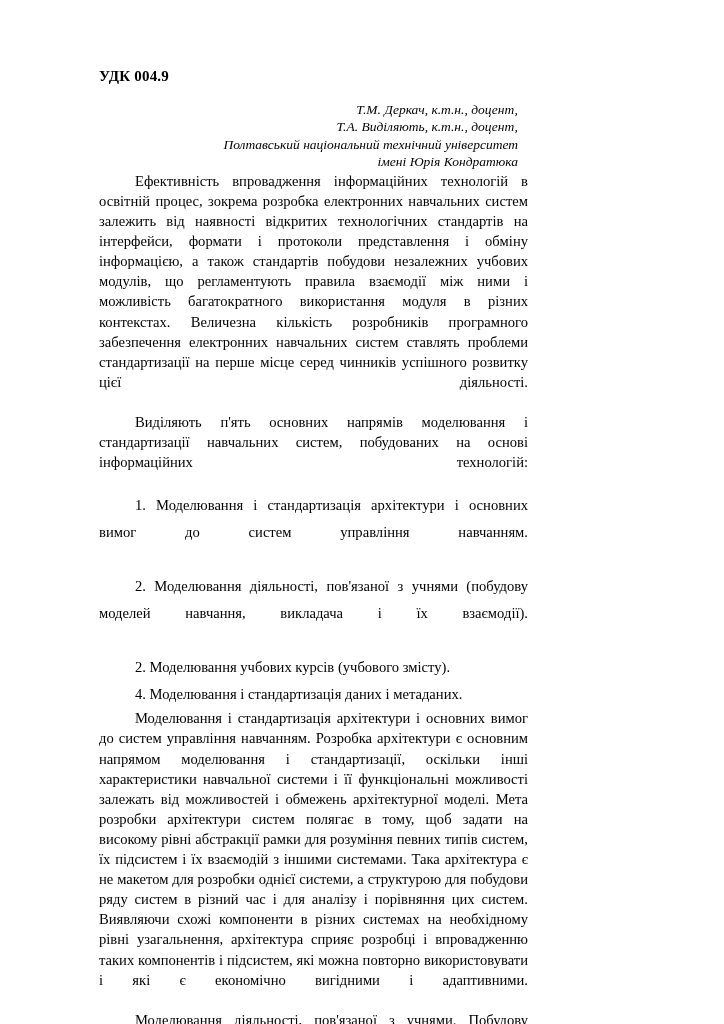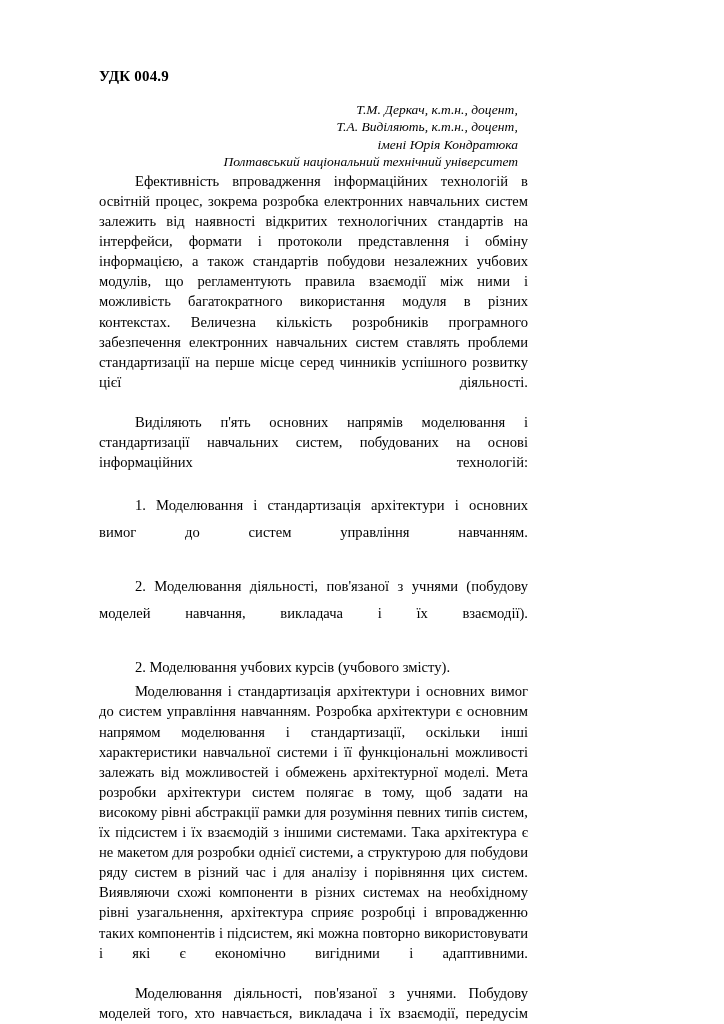--- a/index.html
+++ b/index.html
@@ -85,30 +85,31 @@
 </head>
 <body>
 
 <div class="page">
 
   <div class="udk">УДК 004.9</div>
 
   <div class="authors">
     <span class="ln">Т.М. Деркач, к.т.н., доцент,</span>
     <span class="ln">Т.А. Виділяють, к.т.н., доцент,</span>
+    <span class="ln">Полтавський національний технічний університет</span>
     <span class="ln">імені Юрія Кондратюка</span>
-    <span class="ln">Полтавський національний технічний університет</span>
   </div>
 
 
   <p class="body">Ефективність впровадження інформаційних технологій в освітній процес, зокрема розробка електронних навчальних систем залежить від наявності відкритих технологічних стандартів на інтерфейси, формати і протоколи представлення і обміну інформацією, а також стандартів побудови незалежних учбових модулів, що регламентують правила взаємодії між ними і можливість багатократного використання модуля в різних контекстах. Величезна кількість розробників програмного забезпечення електронних навчальних систем ставлять проблеми стандартизації на перше місце серед чинників успішного розвитку цієї діяльності.</p>
 
   <p class="body">Виділяють п'ять основних напрямів моделювання і стандартизації навчальних систем, побудованих на основі інформаційних технологій:</p>
 
   <p class="list-item">1. Моделювання і стандартизація архітектури і основних вимог до систем управління навчанням.</p>
   <p class="list-item">2. Моделювання діяльності, пов'язаної з учнями (побудову моделей навчання, викладача і їх взаємодії).</p>
   <p class="list-item nojust nospread">2. Моделювання учбових курсів (учбового змісту).</p>
+  <p class="list-item nojust nospread">4. Моделювання і стандартизація даних і метаданих.</p>
 
   <p class="body">Моделювання і стандартизація архітектури і основних вимог до систем управління навчанням. Розробка архітектури є основним напрямом моделювання і стандартизації, оскільки інші характеристики навчальної системи і її функціональні можливості залежать від можливостей і обмежень архітектурної моделі. Мета розробки архітектури систем полягає в тому, щоб задати на високому рівні абстракції рамки для розуміння певних типів систем, їх підсистем і їх взаємодій з іншими системами. Така архітектура є не макетом для розробки однієї системи, а структурою для побудови ряду систем в різний час і для аналізу і порівняння цих систем. Виявляючи схожі компоненти в різних системах на необхідному рівні узагальнення, архітектура сприяє розробці і впровадженню таких компонентів і підсистем, які можна повторно використовувати і які є економічно вигідними і адаптивними.</p>
 
   <p class="body">Моделювання діяльності, пов'язаної з учнями. Побудову моделей того, хто навчається, викладача і їх взаємодії, передусім відносять до потреби у зберіганні інформації про того, хто навчається упродовж усього періоду навчання (чи усьому життю) для забезпечення можливості адаптації учбових матеріалів до конкретних його потреб або можливостей. Кінцевою метою моделювання цього типу є реалізація індивідуального підходу до того, что</p>
 
 </div>
 
 </body></html>

